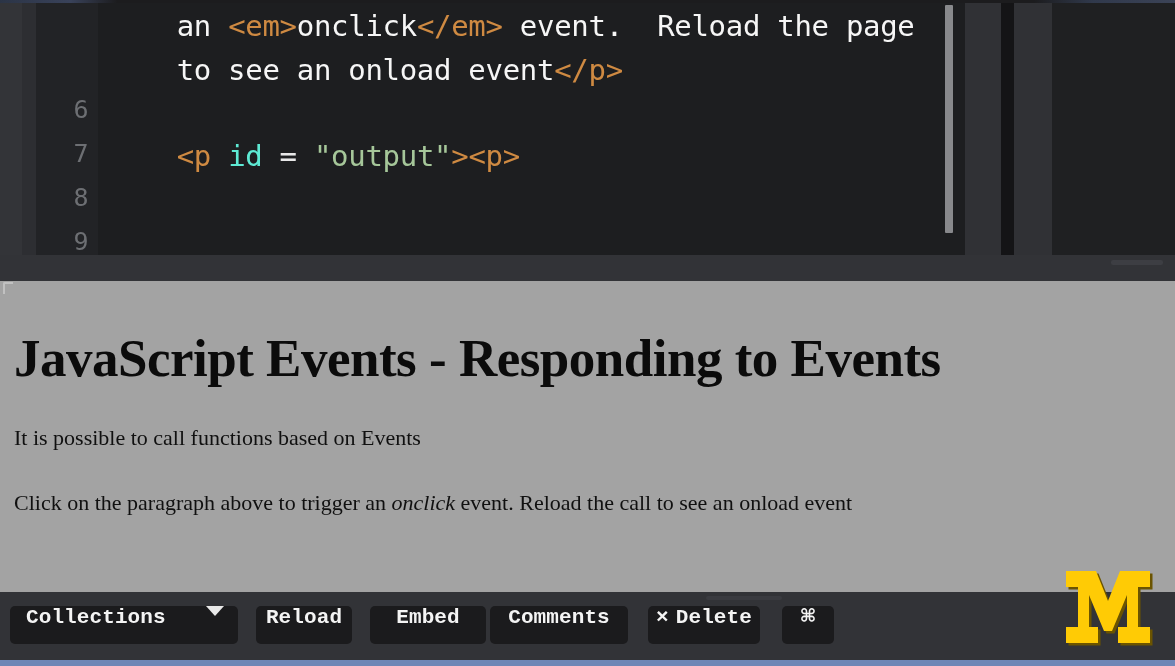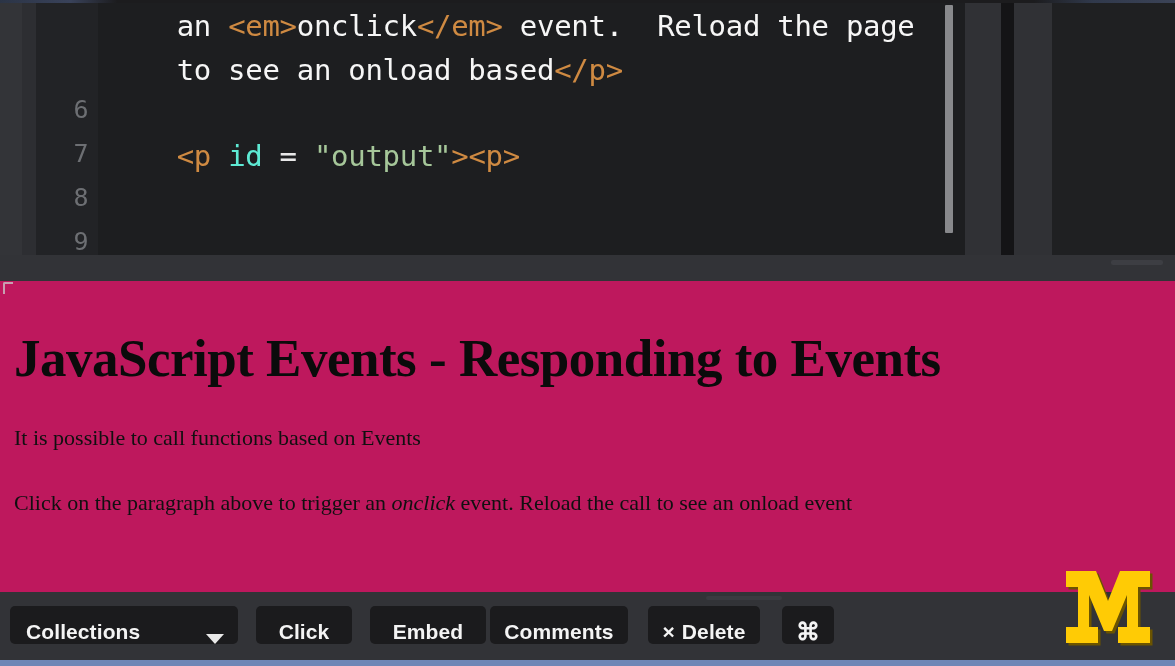--- a/index.html
+++ b/index.html
@@ -156,21 +156,21 @@
     background: #3d3e43;
     border-radius: 2px;
   }
 
   
   #browser-pane {
     position: absolute;
     top: 281px; left: 0;
     width: 1175px;
     height: 311px;
-    background: #be185d;
+    background: #a3a3a3;
     overflow: hidden;
   }
   .page-corner-mark {
     position: absolute;
     top: 1px; left: 3px;
     width: 8px;
     height: 10px;
     border-left: 2px solid #cccccc;
     border-top: 2px solid #cccccc;
     border-radius: 2px 0 0 0;
@@ -219,27 +219,27 @@
     background: #323337;
   }
   .tb-btn {
     position: absolute;
     top: 14px;
     height: 38px;
     background: #1b1b1d;
     border: none;
     border-radius: 5px;
     color: #f4f4f4;
-    font-family: Liberation Sans, sans-serif;
+    font-family: Liberation Mono, monospace;
     font-size: 21px;
     font-weight: bold;
     letter-spacing: 0.1px;
     padding: 0;
     display: flex;
-    align-items: flex-end;
+    align-items: flex-start;
     box-sizing: border-box;
     cursor: pointer;
   }
   #btn-collections {
     left: 10px;
     width: 228px;
     justify-content: space-between;
     padding: 0 14px 0 16px;
   }
   .caret-down {
@@ -290,21 +290,21 @@
 
     <div class="gutter">
       <div class="line-no" style="top:92px">6</div>
       <div class="line-no" style="top:136px">7</div>
       <div class="line-no" style="top:180px">8</div>
       <div class="line-no" style="top:224px">9</div>
     </div>
 
     <div class="code-area">
       <div class="code-line" id="code-wrap-1" style="top:6px"><span class="tok-text">    an </span><span class="tok-tag">&lt;em&gt;</span><span class="tok-text">onclick</span><span class="tok-tag">&lt;/em&gt;</span><span class="tok-text"> event.  Reload the page</span></div>
-      <div class="code-line" id="code-wrap-2" style="top:50px"><span class="tok-text">    to see an onload based</span><span class="tok-tag">&lt;/p&gt;</span></div>
+      <div class="code-line" id="code-wrap-2" style="top:50px"><span class="tok-text">    to see an onload event</span><span class="tok-tag">&lt;/p&gt;</span></div>
       <div class="code-line" id="code-line-7" style="top:136px"><span class="tok-text">    </span><span class="tok-tag">&lt;p</span><span class="tok-attr"> id</span><span class="tok-op"> = </span><span class="tok-string">"output"</span><span class="tok-tag">&gt;&lt;p&gt;</span></div>
     </div>
 
     <div class="v-scroll-track"></div>
     <div class="v-scroll-thumb"></div>
 
     <div class="rail-a"></div>
     <div class="rail-b"></div>
     <div class="rail-c"></div>
     <div class="rail-d"></div>
@@ -336,21 +336,21 @@
 
   <div id="bottom-toolbar">
     <div class="toolbar-nub"></div>
 
     <button class="tb-btn" id="btn-collections">
       <span>Collections</span>
       <span class="caret-down"></span>
     </button>
 
     <button class="tb-btn" id="btn-assets">
-      <span>Click</span>
+      <span>Reload</span>
     </button>
 
     <button class="tb-btn" id="btn-embed">
       <span>Embed</span>
     </button>
 
     <button class="tb-btn" id="btn-comments">
       <span>Comments</span>
     </button>
 

